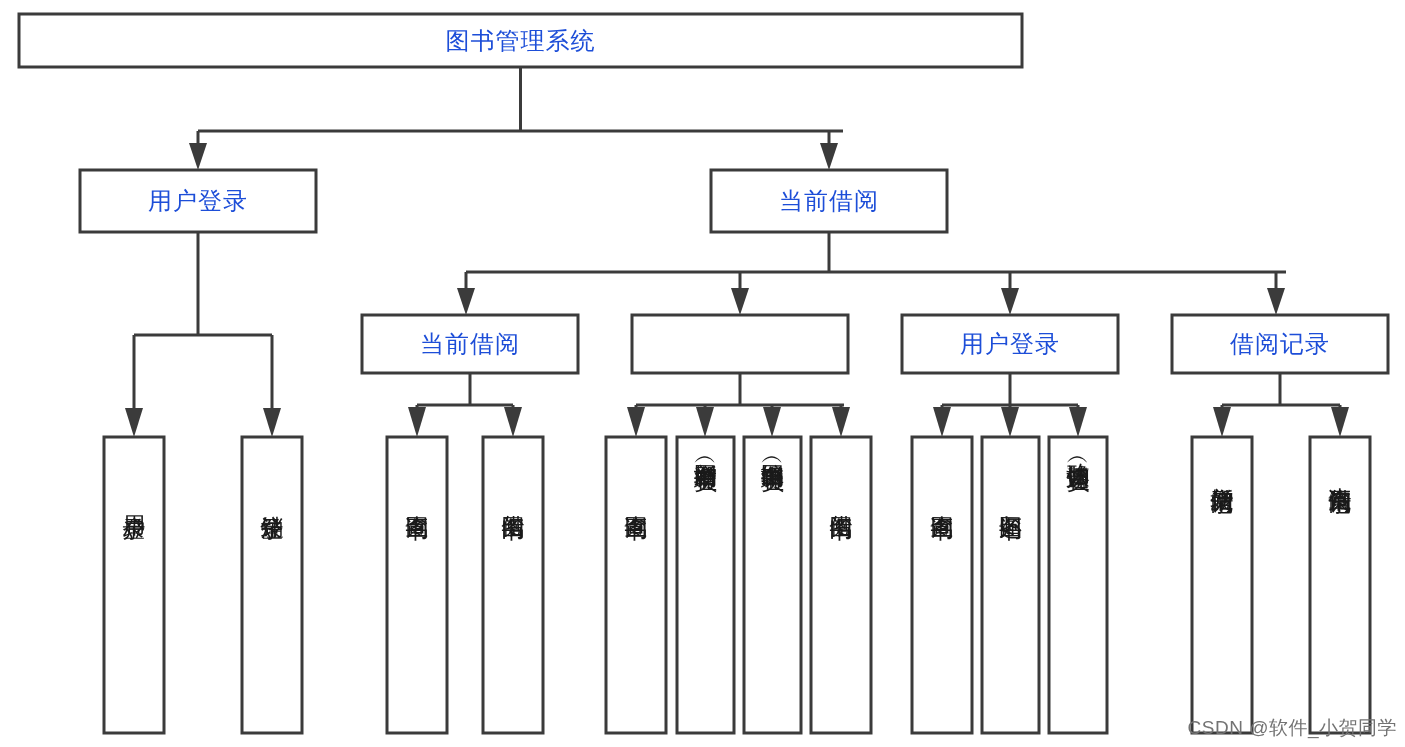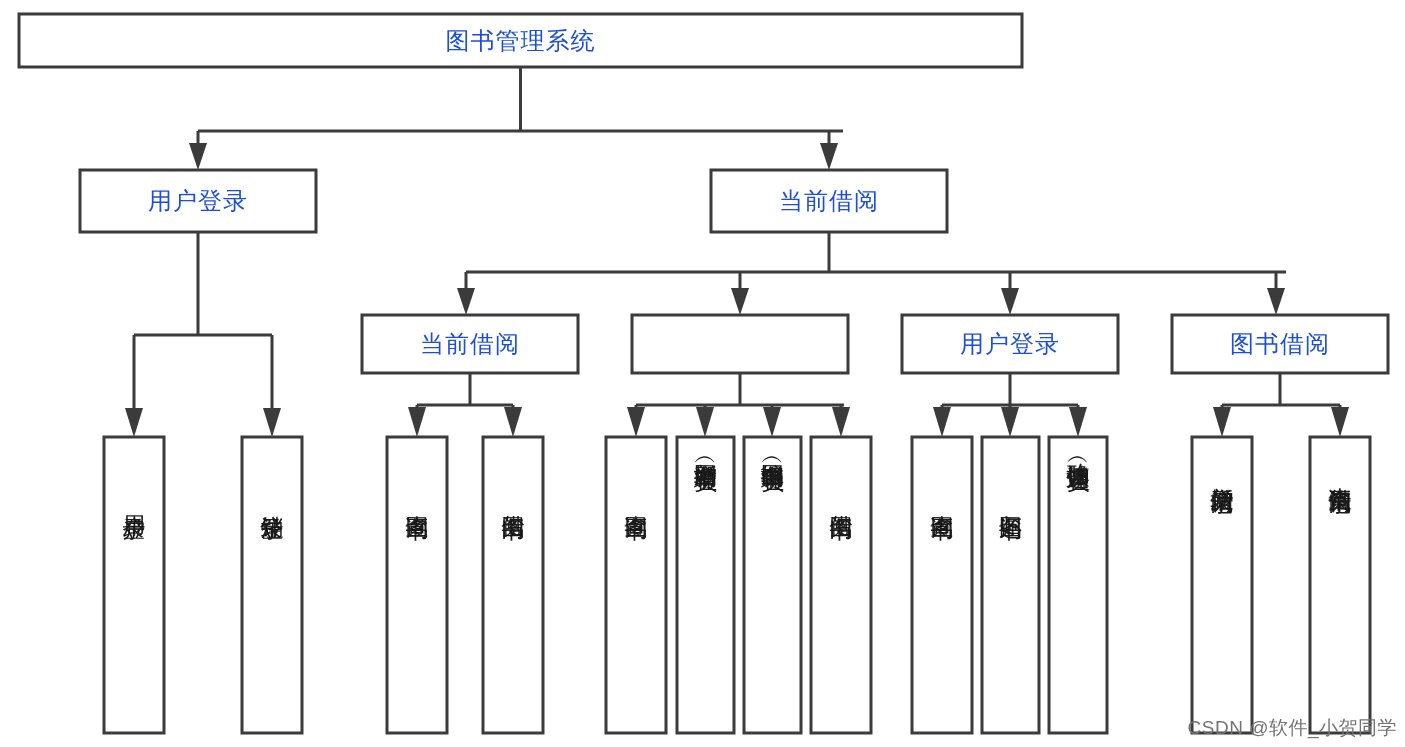--- a/index.html
+++ b/index.html
@@ -197,21 +197,21 @@
   <div class="hlabel-wrap" style="left:362px; top:315px; width:216px; height:58px;">
     <span class="hlabel-text">当前借阅</span>
   </div>
 
 
   <div class="hlabel-wrap" style="left:902px; top:315px; width:216px; height:58px;">
     <span class="hlabel-text">用户登录</span>
   </div>
 
   <div class="hlabel-wrap" style="left:1172px; top:315px; width:216px; height:58px;">
-    <span class="hlabel-text">图书借阅</span>
+    <span class="hlabel-text">借阅记录</span>
   </div>
 
   <div class="vlabel-wrap" style="left:104px; top:437px; width:60px; height:296px; padding-top:60px;">
     <span class="vlabel-text">用户登录</span>
   </div>
   <div class="vlabel-wrap" style="left:242px; top:437px; width:60px; height:296px; padding-top:60px;">
     <span class="vlabel-text">注销登录</span>
   </div>
 
   <div class="vlabel-wrap" style="left:387px; top:437px; width:60px; height:296px; padding-top:60px;">

